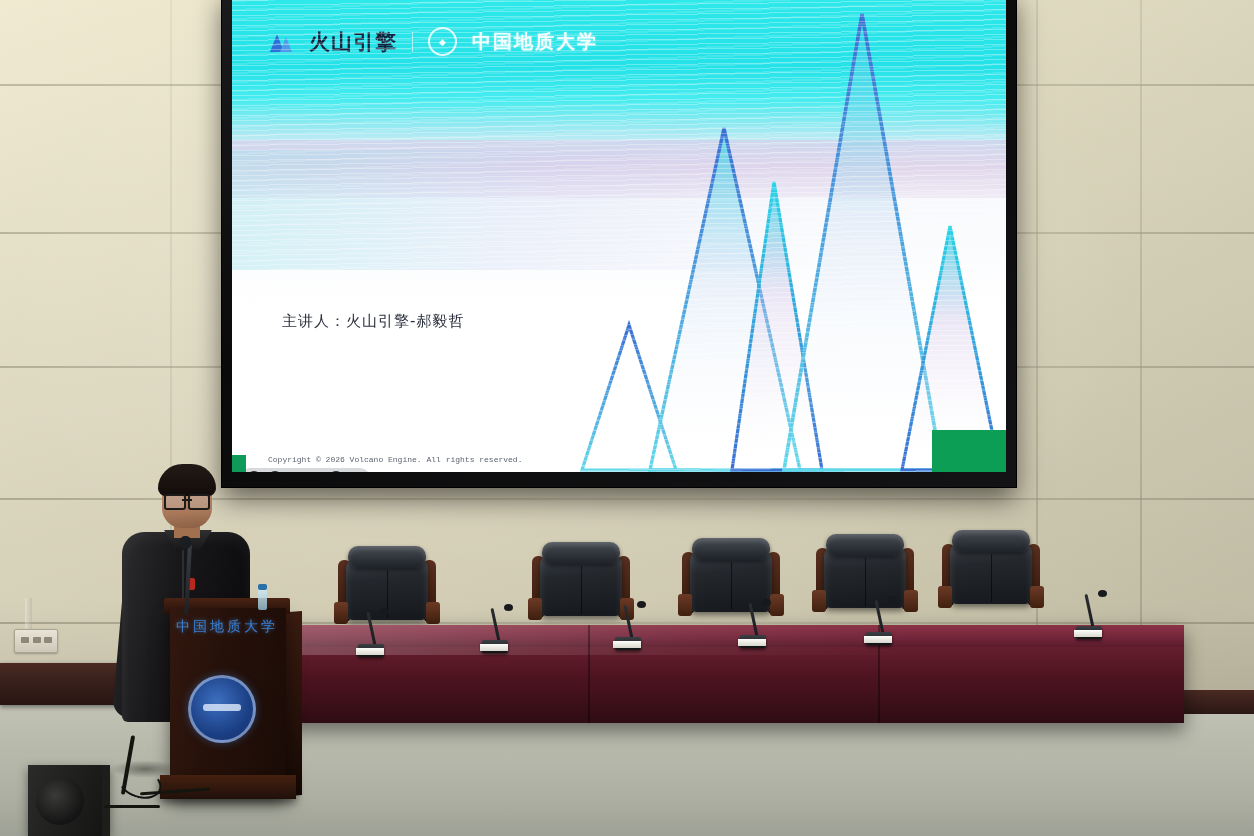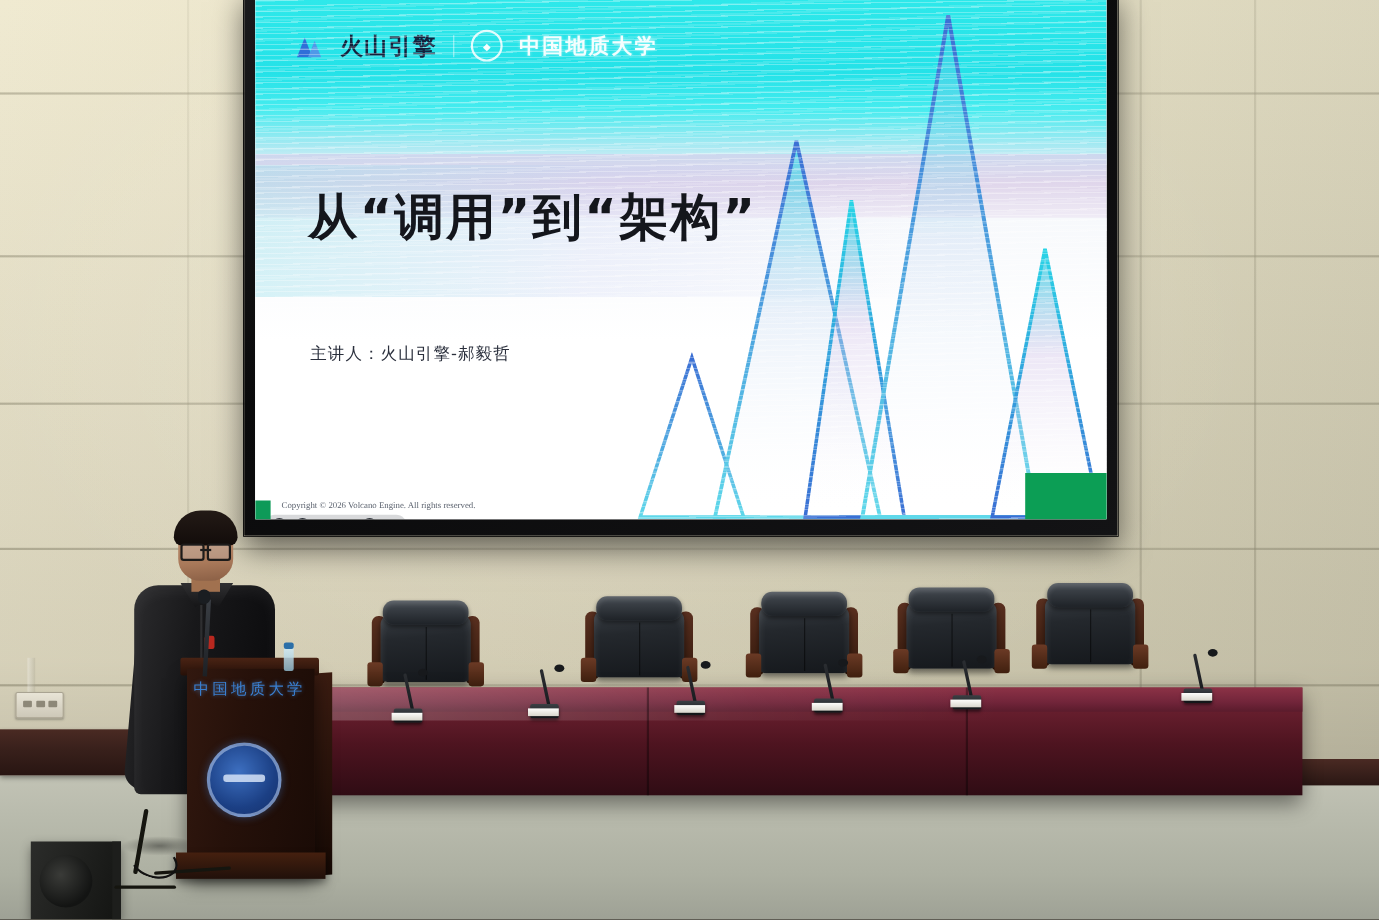--- a/index.html
+++ b/index.html
@@ -72,22 +72,22 @@
   .cug-name{font-size:19px;color:rgba(255,255,255,.92);letter-spacing:2px;
         font-family:"DejaVu Sans","Liberation Sans",sans-serif;font-weight:600;
         text-shadow:0 0 3px rgba(255,255,255,.5);}
 
   .slide-title{position:absolute;left:48px;top:168px;font-size:45px;font-weight:700;color:#14161c;
         font-family:"DejaVu Sans","Liberation Sans",sans-serif;letter-spacing:2px;white-space:nowrap;}
   .slide-sub{position:absolute;left:50px;top:232px;font-size:23px;color:#1b1d24;
         font-family:"DejaVu Sans","Liberation Sans",sans-serif;letter-spacing:1px;white-space:nowrap;}
   .slide-presenter{position:absolute;left:50px;top:312px;font-size:15px;color:#2a2f3c;
         font-family:"DejaVu Sans","Liberation Sans",sans-serif;letter-spacing:1px;white-space:nowrap;}
-  .slide-copy{position:absolute;left:24px;top:455px;font-size:8px;color:#5d6470;
-        font-family:Liberation Serif, serif;white-space:nowrap;}
+  .slide-copy{position:absolute;left:36px;top:455px;font-size:8px;color:#5d6470;
+        font-family:Liberation Mono, monospace;white-space:nowrap;}
 
   
   .ppt-bar{position:absolute;left:8px;top:468px;display:flex;align-items:center;gap:7px;
         padding:3px 7px;border-radius:12px;background:rgba(40,46,54,.18);}
   .ppt-btn{width:14px;height:14px;border-radius:50%;background:#2c3138;
         display:flex;align-items:center;justify-content:center;color:#e9eef3;font-size:8px;line-height:1;}
   .ppt-btn.plain{background:transparent;color:#2c3138;font-size:11px;width:13px;}
 
   
   .chair{position:absolute;}
@@ -261,21 +261,20 @@
           <span class="logo-div"></span>
           <span class="cug-mark">
               <span>◆</span>
             </span>
           <span class="cug-name">中国地质大学</span>
         </div>
 
         <div class="scan"></div>
         <div class="scan2"></div>
 
-        <div class="slide-title">从“调用”到“架构”</div>
         <div class="slide-presenter">主讲人：火山引擎-郝毅哲</div>
         <div class="slide-copy">Copyright © 2026 Volcano Engine. All rights reserved.</div>
 
         <div class="ppt-bar">
           <span class="ppt-btn">◀</span>
           <span class="ppt-btn">▶</span>
           <span class="ppt-btn plain">✎</span>
           <span class="ppt-btn plain">▭</span>
           <span class="ppt-btn" style="font-size:7px">•••</span>
           <span class="ppt-btn plain">‹</span>

